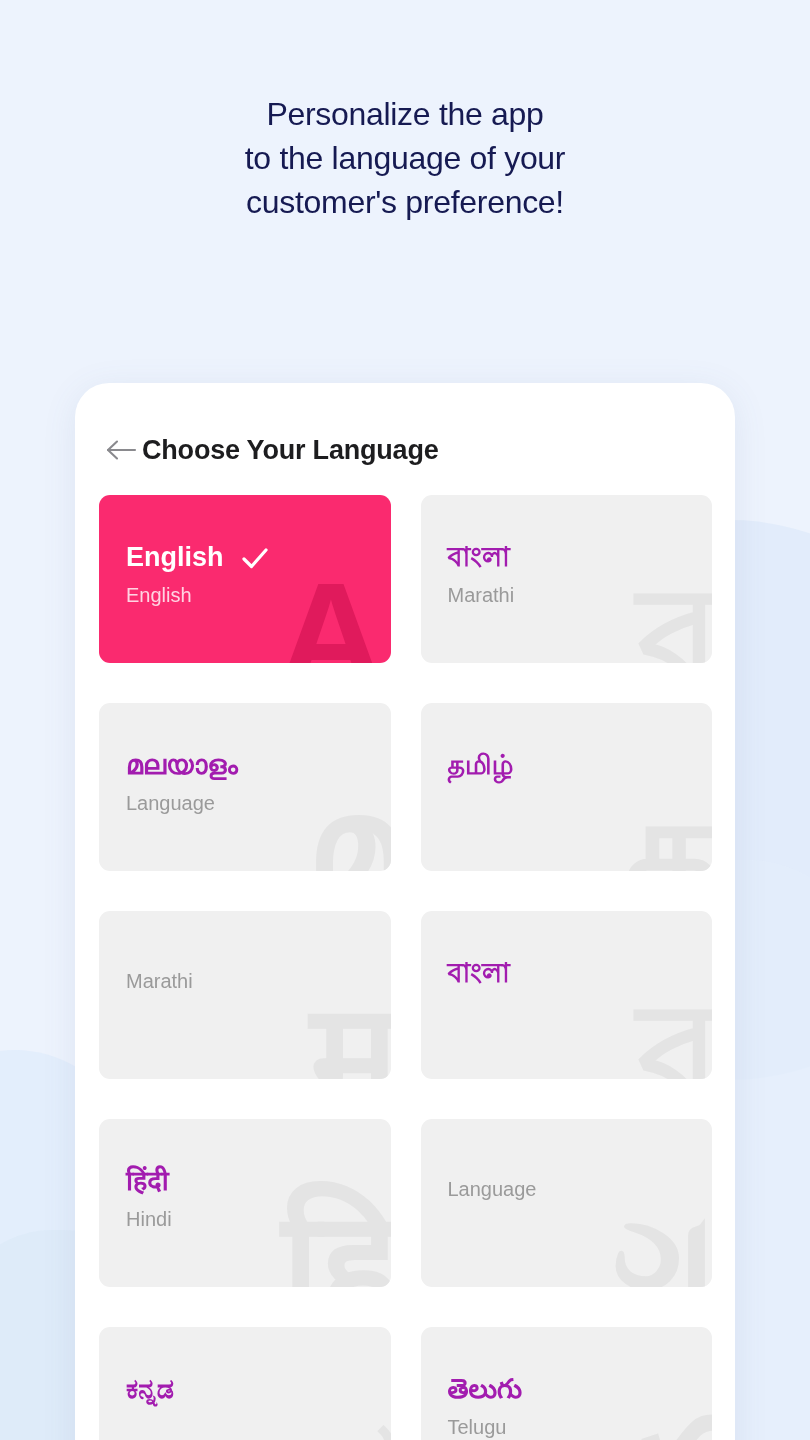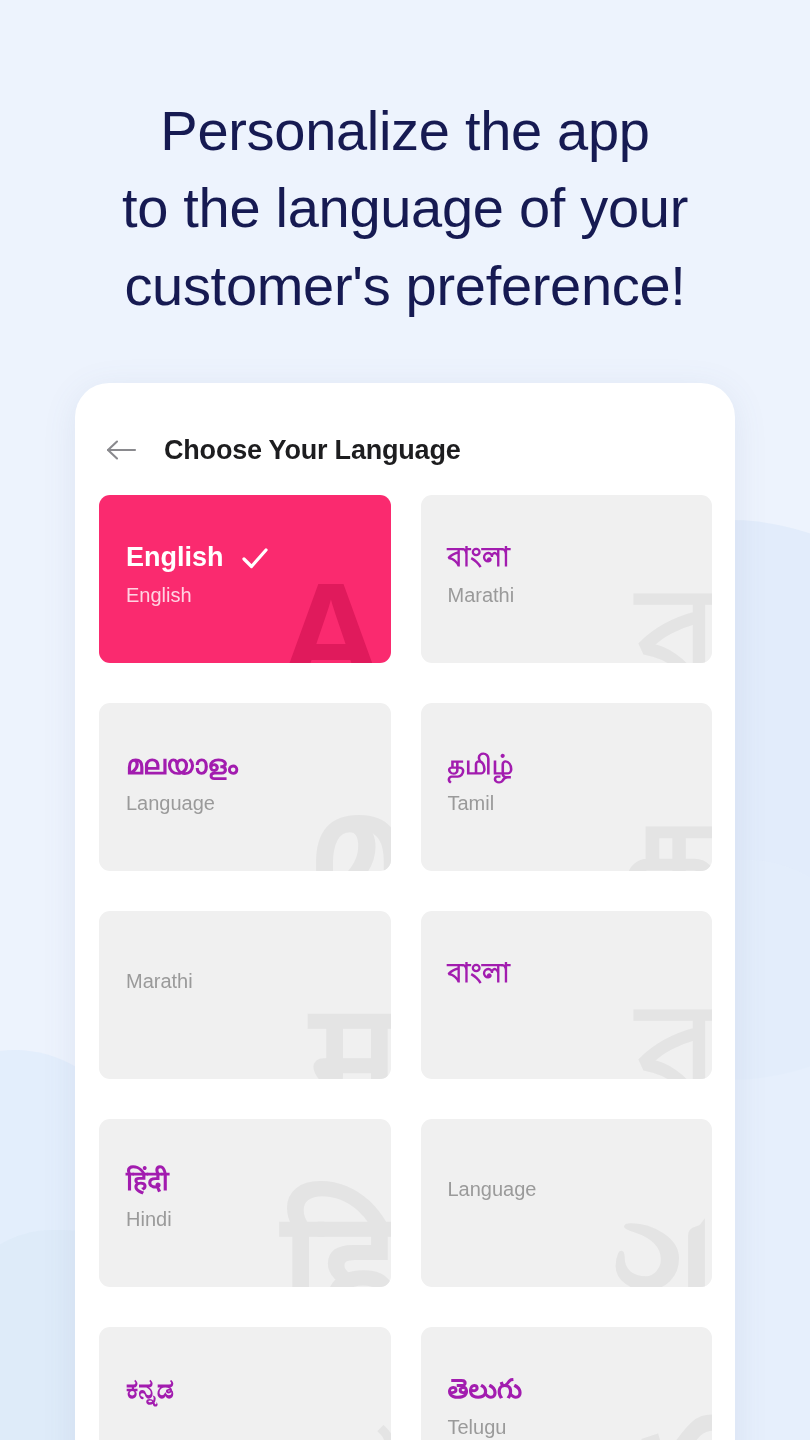--- a/index.html
+++ b/index.html
@@ -51,21 +51,21 @@
     background:#dce9f8;
     opacity:.7;
   }
 
   
   .headline {
     position:absolute;
     top:92px; left:0; right:0;
     text-align:center;
     color:#161a52;
-    font-size:56px;
+    font-size:32px;
     line-height:1.38;
     font-weight:400;
     letter-spacing:-0.3px;
     white-space:pre-line;
     z-index:3;
   }
 
   
   .phone {
     position:absolute;
@@ -74,21 +74,20 @@
     background:#ffffff;
     border-radius:34px 34px 0 0;
     box-shadow:0 6px 34px rgba(90,110,150,.10);
     overflow:hidden;
     z-index:4;
   }
 
   .appbar {
     display:flex;
     align-items:center;
-    gap:22px;
     padding:42px 0 0 25px;
     height:92px;
   }
   .back-btn {
     width:42px; height:42px;
     display:flex; align-items:center; justify-content:center;
     cursor:pointer;
   }
   .back-btn svg { display:block; }
 
@@ -213,21 +212,20 @@
         <div class="lang-native">
           <span>മലയാളം</span>
         </div>
         <div class="lang-english">Language</div>
       </div>
       <div class="lang-card">
         <div class="watermark">க</div>
         <div class="lang-native">
           <span>தமிழ்</span>
         </div>
-        <div class="lang-english">Tamil</div>
       </div>
       <div class="lang-card">
         <div class="watermark">म</div>
         <div class="lang-english">Marathi</div>
       </div>
       <div class="lang-card">
         <div class="watermark">ব</div>
         <div class="lang-native">
           <span>বাংলা</span>
         </div>

